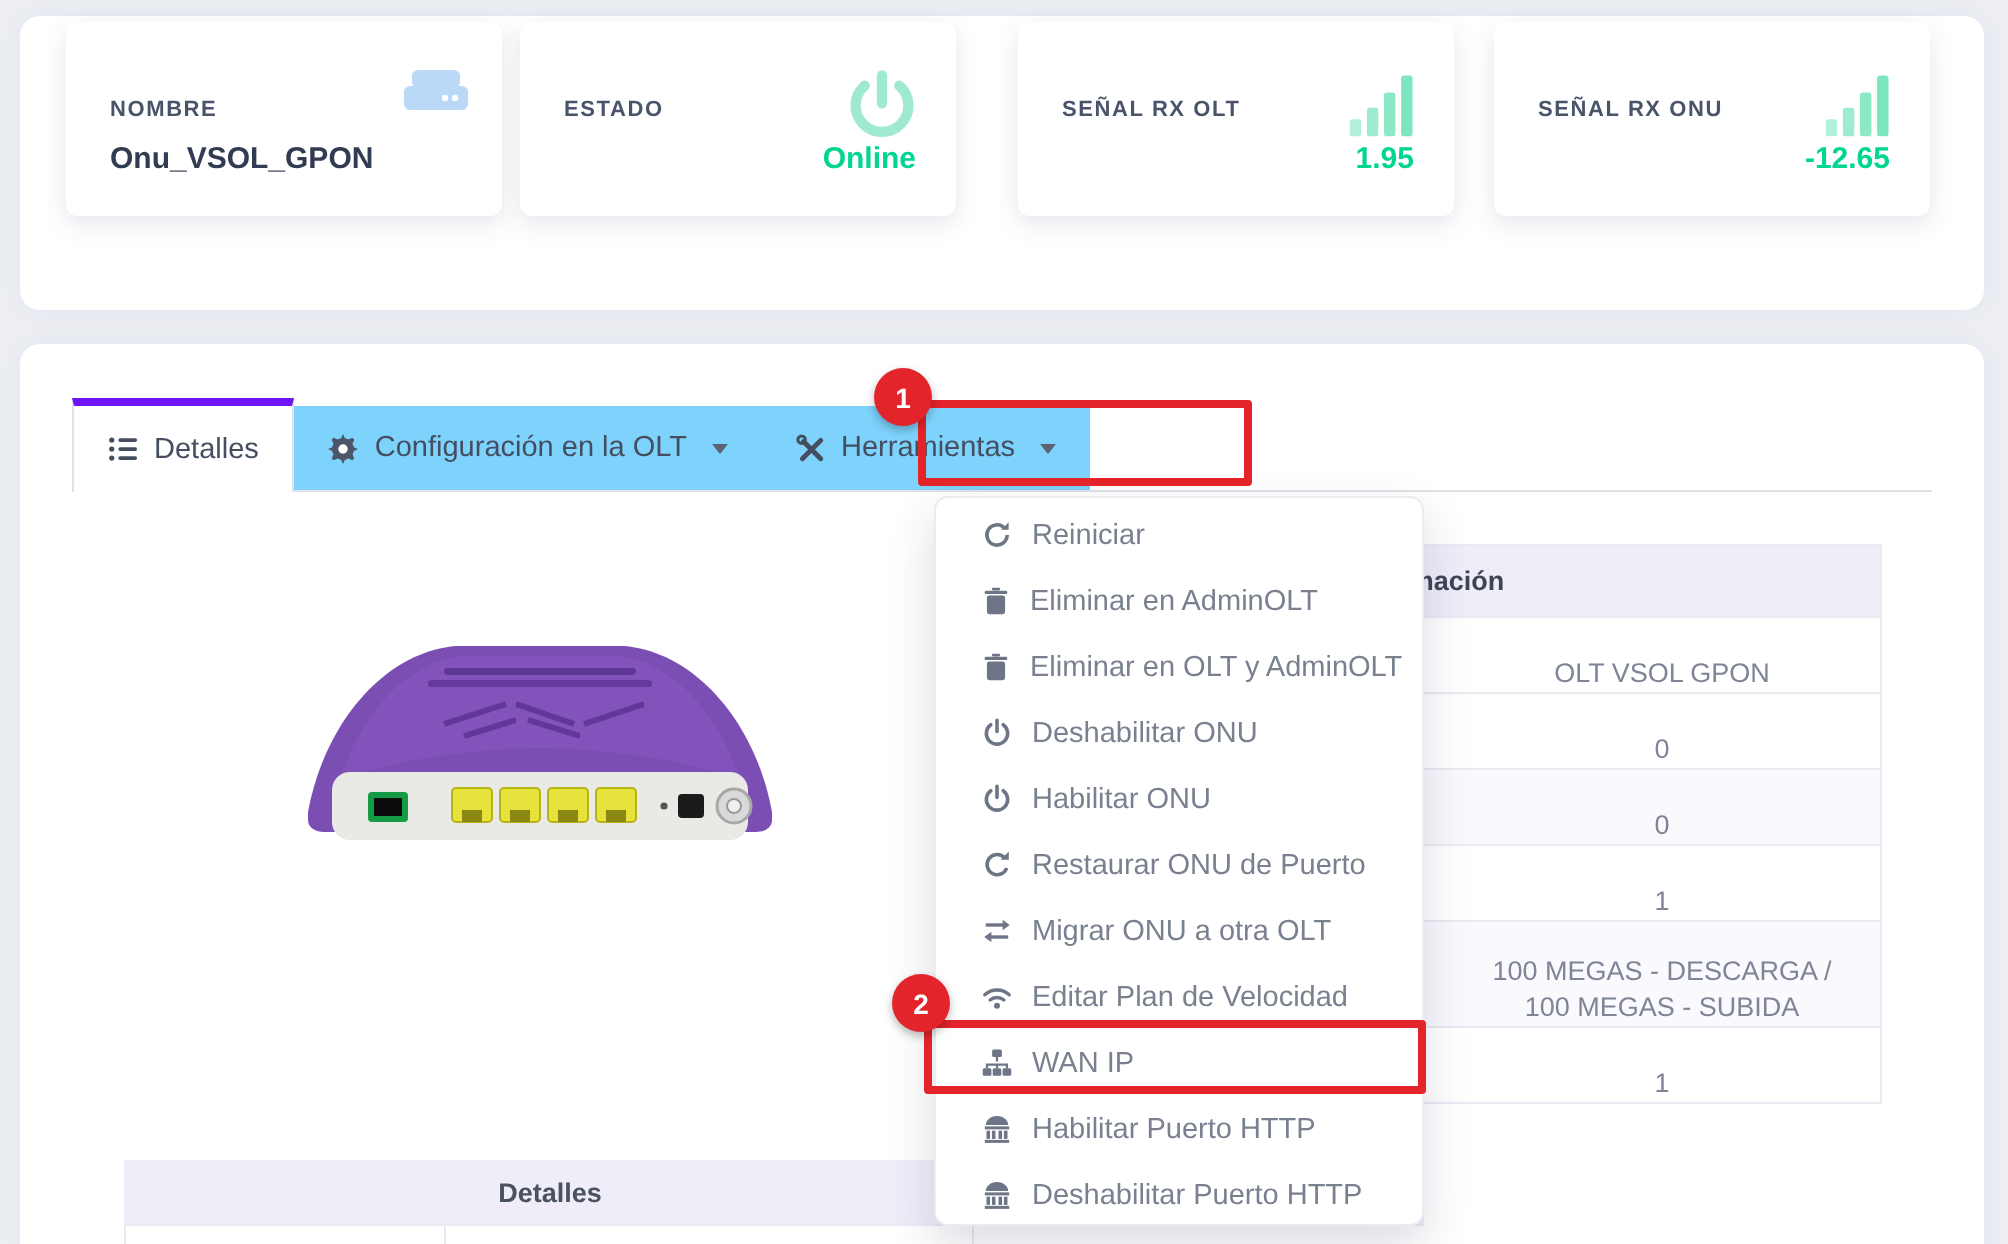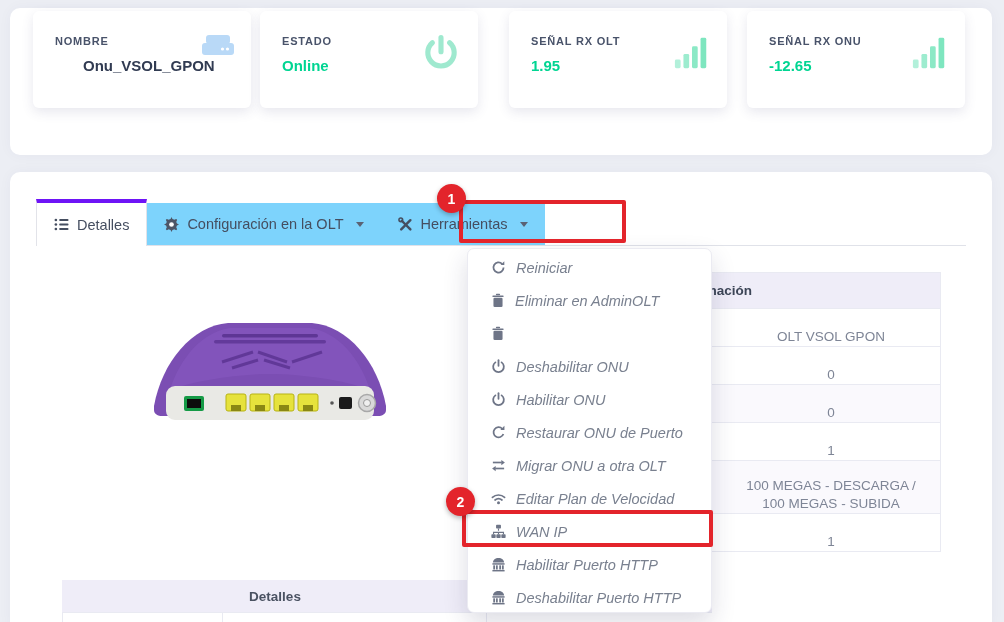--- a/index.html
+++ b/index.html
@@ -13,24 +13,24 @@
   }
   .panel { position:absolute; background:#fff; border-radius:10px; box-shadow:0 0 14px rgba(50,50,90,.04); }
   #top-panel  { left:10px; top:8px;  width:982px; height:147px; }
   #main-panel { left:10px; top:172px; width:982px; height:460px; }
 
   
   .card { position:absolute; top:3px; width:218px; height:97px;
           background:#fff; border-radius:6px;
           box-shadow:0 4px 12px rgba(70,70,120,.13);
           padding:24px 20px 0 22px; }
-  .card .lbl { font-size:11px; font-weight:bold; letter-spacing:.8px; color:#49536a; }
+  .card .lbl { font-size:11px; font-weight:bold; letter-spacing:.8px; color:#49536a;margin-top:14px; }
   .card .val { margin-top:10px; font-size:15px; font-weight:bold; }
-  .v-dark { color:#313b52;margin-left:28px; }
-  .v-teal { color:#00d592; }
+  .v-dark { color:#313b52; }
+  .v-teal { color:#00d592;text-align:right; }
   .card .ico { position:absolute; right:16px; top:22px; }
 
   
   #tabbar { position:absolute; left:26px; top:27px; width:930px; height:47px;
             display:flex; align-items:stretch; border-bottom:1px solid #e0e2e9; }
   .tab { display:flex; align-items:center; gap:8px; padding:0 17px;
          background:#7dd3fc; font-size:14.5px; color:#454e60; cursor:pointer; margin-top:4px; }
   .tab.active { background:#fff; margin-top:0; border-top:4px solid #6e14f6;
                 border-left:1px solid #e2e3e9; border-right:1px solid #e2e3e9; margin-bottom:-1px; }
   .caret { width:0; height:0; border-left:4px solid transparent; border-right:4px solid transparent;
@@ -56,21 +56,21 @@
   #details-table .hcell2 { flex:1; }
   #details-table .stub { display:flex; height:10px; border-top:1px solid #e9eaf2; background:#fff; }
   #details-table .scell1 { width:161px; border-left:1px solid #e9eaf2; border-right:1px solid #e9eaf2; }
   #details-table .scell2 { width:264px; border-right:1px solid #e9eaf2; }
 
   
   #dropdown { position:absolute; left:467px; top:248px; width:245px; height:365px;
               background:#fff; border:1px solid #ebebf2; border-radius:7px;
               box-shadow:0 10px 24px rgba(40,40,80,.16); z-index:5; padding-top:2px; }
   .mi { height:33px; display:flex; align-items:center; gap:10px; padding:0 12px 0 23px;
-        font-size:14.5px; color:#79808f; cursor:pointer; white-space:nowrap;font-style:italic; }
+        font-size:14.5px; color:#79808f; cursor:pointer; white-space:nowrap; }
   .mi svg { flex:0 0 auto; }
 
   
   .redbox { position:absolute; border:4px solid #e3242b; border-radius:2px; z-index:10; pointer-events:none; }
   #redbox-1 { left:459px; top:200px; width:167px; height:43px; }
   #redbox-2 { left:462px; top:510px; width:251px; height:37px; }
   .badge { position:absolute; width:29px; height:29px; border-radius:50%; background:#e3242b;
            color:#fff; font-weight:bold; font-size:14px; display:flex; align-items:center;
            justify-content:center; z-index:11; box-shadow:0 2px 5px rgba(0,0,0,.28); }
   #badge-1 { left:437px; top:184px; }
@@ -255,20 +255,21 @@
       <rect x="5.6" y="0.4" width="4.8" height="1.6" rx=".8"></rect>
     </svg>
     <span>Eliminar en AdminOLT</span>
   </div>
   <div class="mi">
     <svg width="14" height="15" viewBox="0 0 16 16" fill="#6e7587">
       <rect x="2.8" y="4.8" width="10.4" height="10.7" rx="1.4"></rect>
       <rect x="1.5" y="2.2" width="13" height="1.8" rx=".9"></rect>
       <rect x="5.6" y="0.4" width="4.8" height="1.6" rx=".8"></rect>
     </svg>
+    <span>Eliminar en OLT y AdminOLT</span>
   </div>
   <div class="mi">
     <svg width="15" height="15" viewBox="0 0 16 16" fill="none" stroke="#6e7587" stroke-width="1.9" stroke-linecap="round">
       <path d="M8 1.2v6"></path>
         <path d="M4.7 3.6a5.7 5.7 0 1 0 6.6 0"></path>
     </svg>
     <span>Deshabilitar ONU</span>
   </div>
   <div class="mi">
     <svg width="15" height="15" viewBox="0 0 16 16" fill="none" stroke="#6e7587" stroke-width="1.9" stroke-linecap="round">

